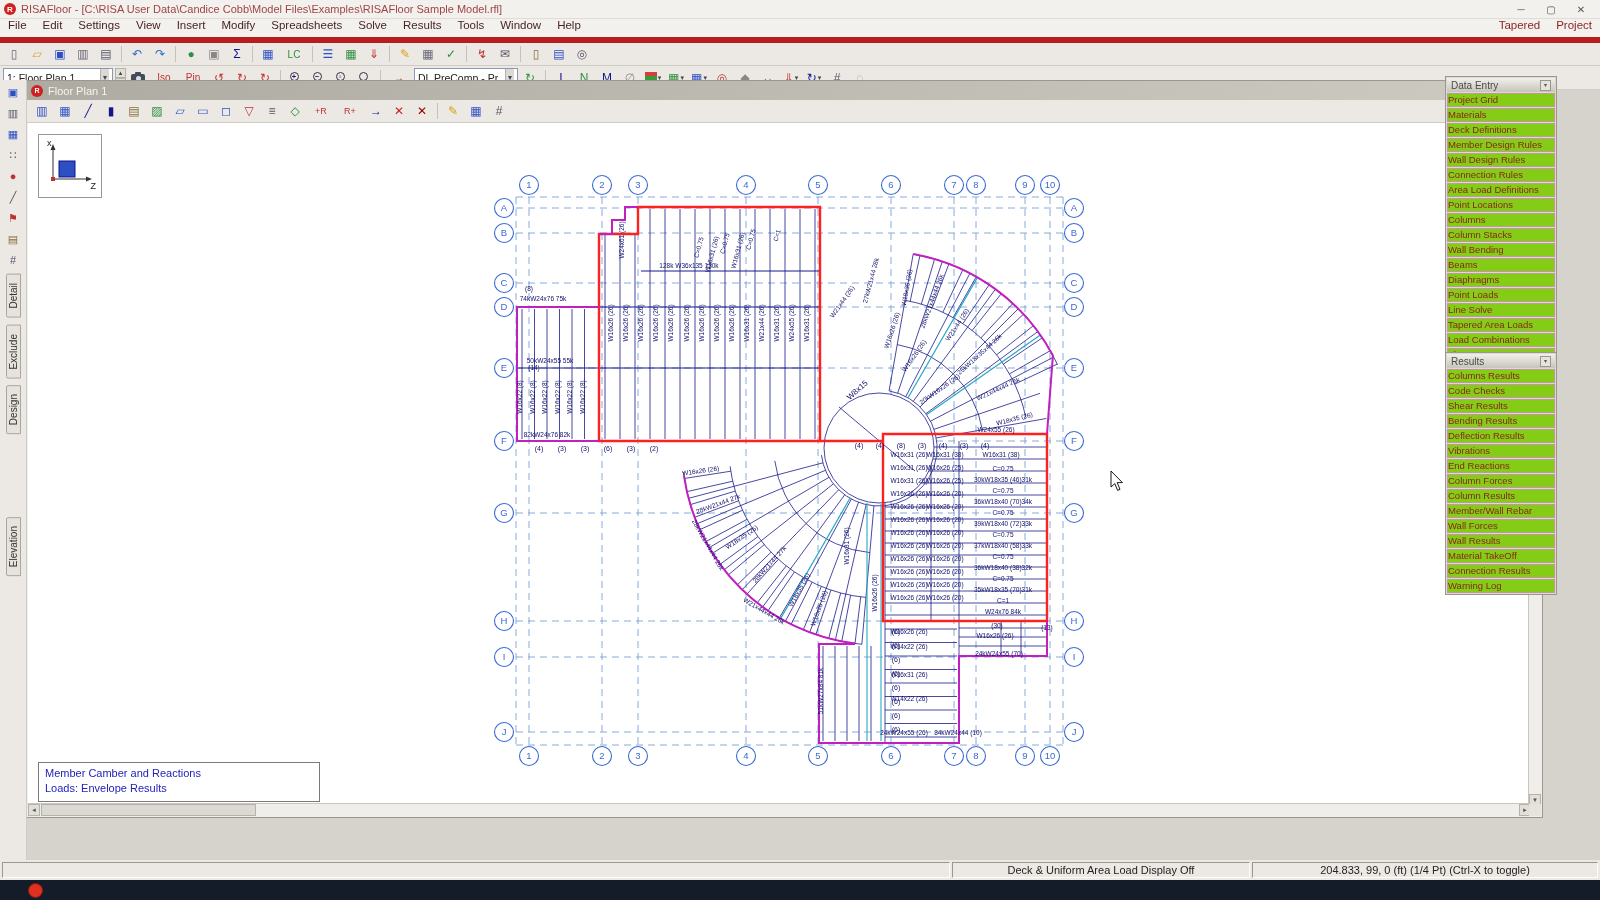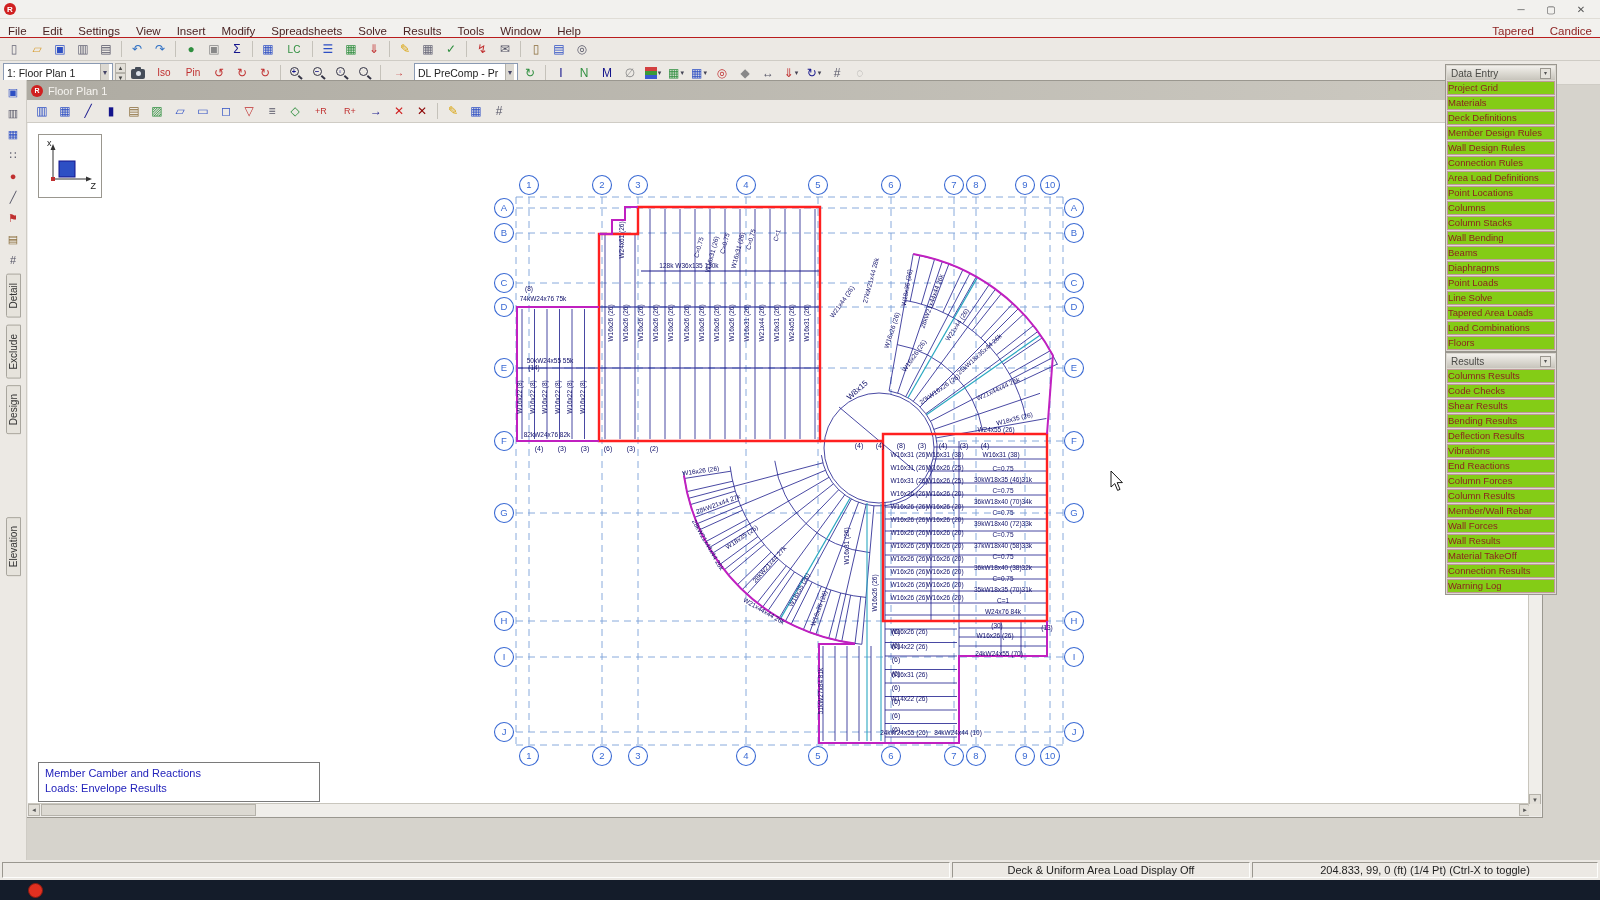--- a/index.html
+++ b/index.html
@@ -5,21 +5,21 @@
   html,body{margin:0;padding:0}
   body{width:1600px;height:900px;position:relative;overflow:hidden;background:#d6d3cc;
        font-family:"Liberation Sans",sans-serif;font-size:11px;color:#222;-webkit-font-smoothing:antialiased}
   
   .titlebar{height:18px;background:#f2f1ee;display:flex;align-items:center;padding:0 4px;border-bottom:1px solid #e0ddd6}
   .applogo{width:12px;height:12px;border-radius:50%;background:#d02020;color:#fff;font-size:8px;font-weight:bold;
            display:flex;align-items:center;justify-content:center;margin-right:5px}
   .title-text{color:#a04545;font-size:11px;white-space:nowrap;overflow:hidden}
   .winbtns{margin-left:auto;display:flex}
   .wbtn{width:30px;height:16px;display:flex;align-items:center;justify-content:center;color:#555;font-size:10px}
-  .menubar{height:18px;background:#f2f1ee;border-bottom:1px solid #b91c1c;display:flex;align-items:flex-end}
+  .menubar{height:18px;background:#f2f1ee;border-bottom:6px solid #b91c1c;display:flex;align-items:flex-start}
   .mitem{padding:0 8px;color:#4a2424;font-size:11.5px}
   .mspacer{flex:1}
   .mright{color:#8b1f1f}
   .toolbar{background:#ece9e4;border-bottom:1px solid #cfccc5;display:flex;align-items:center;padding:0 3px;gap:1px}
   .t1{height:22px}
   .t2{height:23px}
   .tbtn{min-width:20px;height:19px;display:flex;align-items:center;justify-content:center;font-size:12px;
         border:1px solid transparent;border-radius:2px;position:relative}
   .tbtn.txt{font-size:10px;font-weight:normal;padding:0 3px}
   .tsep{width:1px;height:16px;background:#c5c2ba;margin:0 3px}
@@ -68,38 +68,39 @@
   .axisbox{position:absolute;left:38px;top:134px;width:62px;height:62px;background:#fff;border:1px solid #9a978f;z-index:4}
   .infobox{position:absolute;left:38px;top:762px;width:282px;height:40px;background:#fff;border:1px solid #7a7a7a;
            padding:3px 6px;box-sizing:border-box;color:#2222bb;font-size:11px;line-height:15px;z-index:4}
   
   .sidepanel{position:absolute;left:1445px;width:112px;background:#dcd9d2;border:1px solid #9a978f;padding:1px;z-index:8;box-sizing:border-box}
   .phead{height:14px;background:linear-gradient(#f2f0eb,#c7c4bb);display:flex;align-items:center;padding:0 4px;font-size:10px;color:#4a4a46}
   .phbtn{margin-left:auto;width:11px;height:11px;background:#e6e3dc;border:1px solid #9a978f;font-size:6px;line-height:9px;text-align:center;color:#555;box-sizing:border-box}
   .pitems{display:flex;flex-direction:column;gap:1px;margin-top:1px}
   .pitem{height:12px;background:#84cc16;border:1px solid #c09a9a;color:#8b1f1f;font-size:9.5px;line-height:11px;
          text-align:left;white-space:nowrap;overflow:hidden;box-sizing:content-box}
-  #dataEntryPanel{top:64px}
+  #dataEntryPanel{top:76px}
   #resultsPanel{top:352px}
   
   .statusbar{position:absolute;left:0;right:0;bottom:20px;height:20px;background:#ece9e4;display:flex;gap:2px;
              padding:2px;box-sizing:border-box;font-size:11px;z-index:9}
   .seg{border:1px solid;border-color:#9a978f #fdfdfb #fdfdfb #9a978f;display:flex;align-items:center;justify-content:center;
        color:#222;white-space:nowrap;overflow:hidden}
   .seg1{flex:1}
   .seg2{width:296px}
   .seg3{width:344px}
   .taskbar{position:absolute;left:0;right:0;bottom:0;height:20px;background:#141c2a;display:flex;align-items:center;z-index:10}
   .taskicon{width:13px;height:13px;border-radius:50%;background:#e03020;margin-left:28px;border:1px solid #8a1a10}
 </style>
 </head>
 <body>
 
 <div class="titlebar">
   <span class="applogo">R</span>
+  <span class="title-text">RISAFloor - [C:\RISA User Data\Candice Cobb\Model Files\Examples\RISAFloor Sample Model.rfl]</span>
   <span class="winbtns" id="winbtns">
       <span class="wbtn">─</span>
       <span class="wbtn">▢</span>
       <span class="wbtn">✕</span>
     </span>
 </div>
 
 <div class="menubar" id="menubar">
     <span class="mitem">File</span>
     <span class="mitem">Edit</span>
@@ -108,21 +109,21 @@
     <span class="mitem">Insert</span>
     <span class="mitem">Modify</span>
     <span class="mitem">Spreadsheets</span>
     <span class="mitem">Solve</span>
     <span class="mitem">Results</span>
     <span class="mitem">Tools</span>
     <span class="mitem">Window</span>
     <span class="mitem">Help</span>
     <span class="mspacer"></span>
     <span class="mitem mright">Tapered</span>
-    <span class="mitem mright">Candice</span>
+    <span class="mitem mright">Project</span>
   </div>
 <div class="toolbar t1" id="tb1">
     <span class="tbtn">
       <span style="color: rgb(102, 102, 119);">▯</span>
     </span>
     <span class="tbtn">
       <span style="color: rgb(215, 155, 44);">▱</span>
     </span>
     <span class="tbtn">
       <span style="color: rgb(45, 79, 196);">▣</span>

